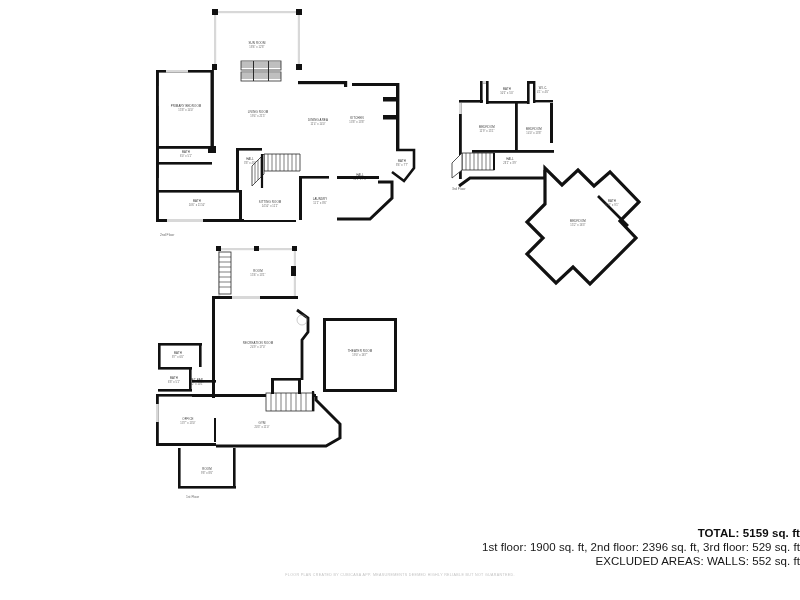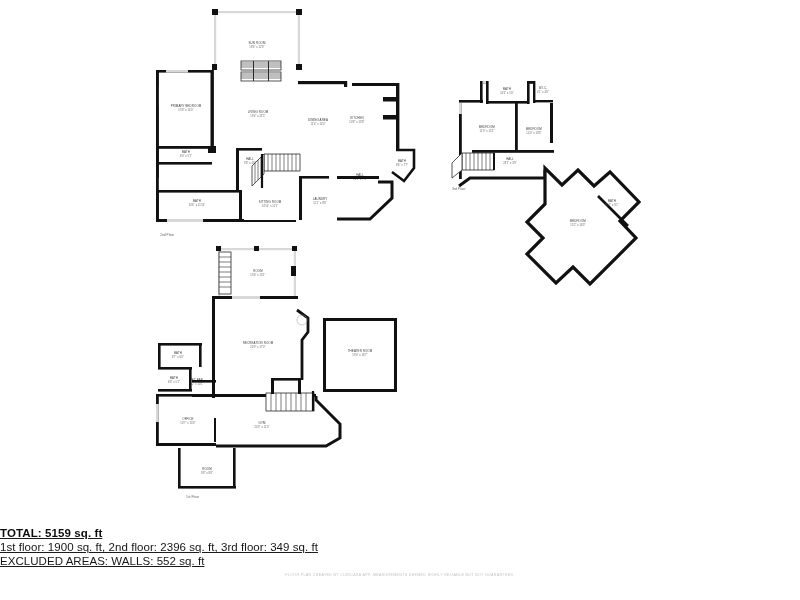--- a/index.html
+++ b/index.html
@@ -45,22 +45,21 @@
     fill:#6b6b6b;
     text-anchor:start;
   }
 
   
   #summary{
     position:absolute;
     left:0;
     top:526px;
     width:800px;
-    text-align:left;
-    text-decoration:underline;
+    text-align:right;
   }
   #summary .total{
     font-size:11.5px;
     font-weight:bold;
     color:#0d0d0d;
     line-height:14px;
     letter-spacing:0.1px;
   }
   #summary .breakdown{
     font-size:11.5px;
@@ -388,17 +387,17 @@
     <rect x="298" y="378" width="3" height="16" class="wall"></rect>
 
     <text class="floor-tag" x="186" y="498">1st Floor</text>
   </g>
 
 </svg>
 </div>
 
 <div id="summary">
   <div class="total">TOTAL: 5159 sq. ft</div>
-  <div class="breakdown">1st floor: 1900 sq. ft, 2nd floor: 2396 sq. ft, 3rd floor: 349 sq. ft</div>
+  <div class="breakdown">1st floor: 1900 sq. ft, 2nd floor: 2396 sq. ft, 3rd floor: 529 sq. ft</div>
   <div class="excluded">EXCLUDED AREAS: WALLS: 552 sq. ft</div>
 </div>
 
 <div id="disclaimer">FLOOR PLAN CREATED BY CUBICASA APP. MEASUREMENTS DEEMED HIGHLY RELIABLE BUT NOT GUARANTEED.</div>
 
 </body></html>

